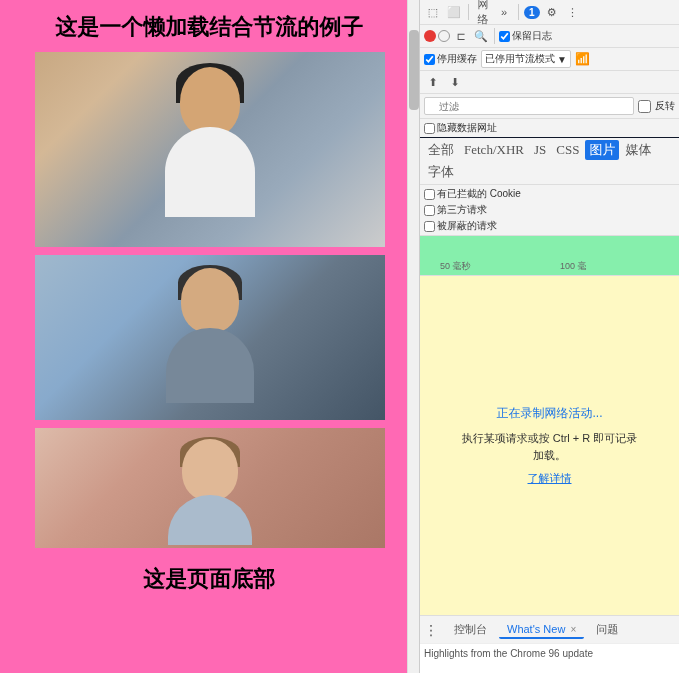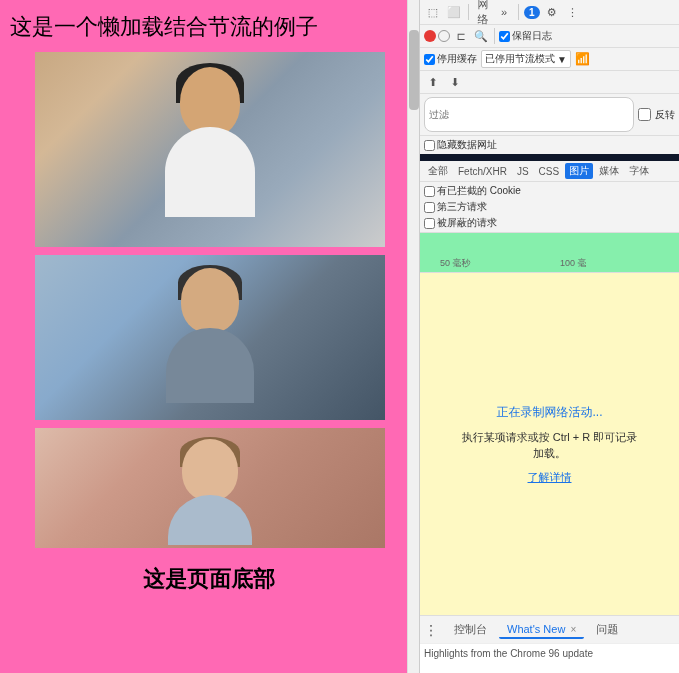--- a/index.html
+++ b/index.html
@@ -9,23 +9,23 @@
     #webpage {
       width: 420px;
       height: 673px;
       background: #ff69b4;
       overflow: hidden;
       position: relative;
       border-right: 1px solid #ccc;
     }
 
     #webpage-title {
-      text-align: left;
+      text-align: center;
       font-size: 22px;
-      font-weight: normal;
+      font-weight: bold;
       color: #000;
       padding: 12px 10px 10px;
     }
 
     .photo-container {
       width: 350px;
       margin: 0 auto 8px;
       background: #fff;
       overflow: hidden;
     }
@@ -256,60 +256,61 @@
       display: flex;
       align-items: center;
       gap: 4px;
       padding: 3px 4px;
       border-bottom: 1px solid #ddd;
       background: #f3f3f3;
     }
 
     .filter-input {
       flex: 1;
-      height: 35px;
+      height: 18px;
       border: 1px solid #ccc;
-      border-radius: 8px;
-      padding: 0 4px;
+      border-radius: 2px;
+      padding: 0 14px;
       font-size: 10px;
       background: #fff;
     }
 
     .filter-invert-label {
       display: flex; align-items: center; gap: 4px;
       font-size: 10px;
     }
 
     
     #dt-filter2 {
       display: flex;
       gap: 3px;
       padding: 2px 4px;
-      border-bottom: 7px solid #0f172a;
+      border-bottom: 1px solid #0f172a;
       flex-wrap: wrap;
     }
 
     
     #dt-types {
       display: flex;
       align-items: center;
       gap: 2px;
       padding: 2px 4px;
       border-bottom: 1px solid #ddd;
       flex-wrap: wrap;
     }
 
     .type-tab {
-      font-size: 10px;
+      font-size: 13px;
       padding: 1px 4px;
       border-radius: 2px;
       cursor: pointer;
       border: none;
       background: transparent;
       color: #555;
+      font-family: Liberation Serif, serif;
     }
     .type-tab.active {
       background: #1a73e8;
       color: #fff;
     }
 
     
     #dt-filter3 {
       display: flex; flex-direction: column;
       padding: 2px 4px;

